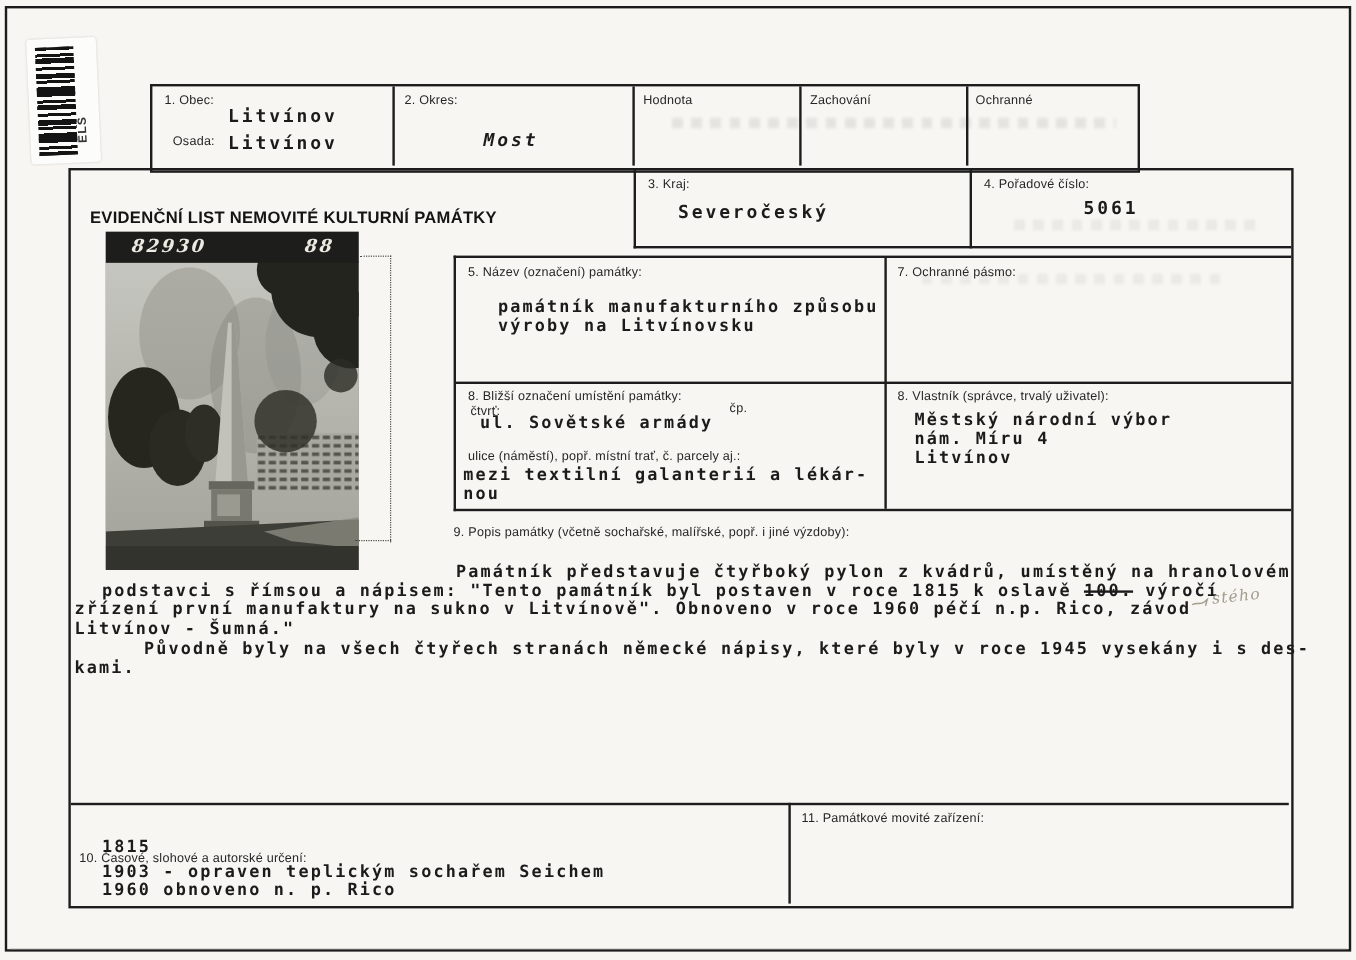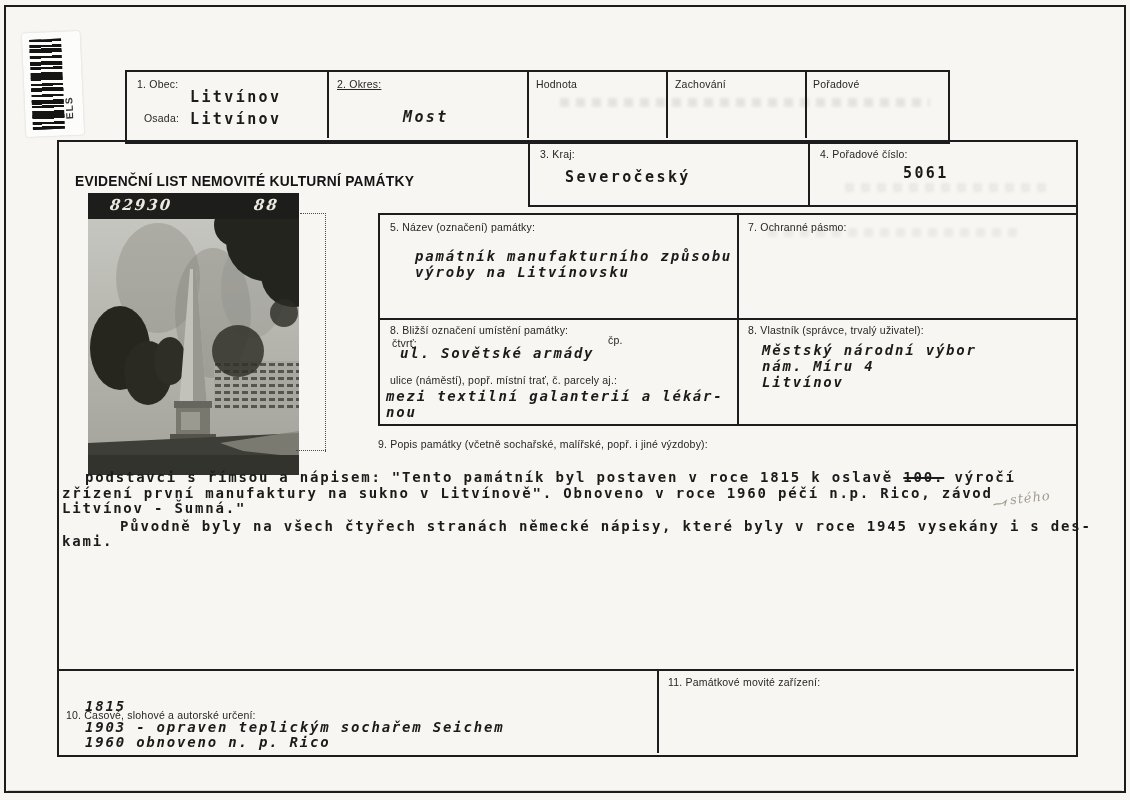--- a/index.html
+++ b/index.html
@@ -8,21 +8,21 @@
     font-family:"Liberation Sans",sans-serif;overflow:hidden;
   }
   .scan-frame{position:absolute;left:4px;top:5px;right:4px;bottom:7px;border:2px solid #1c1c1c;pointer-events:none;}
   .bottom-edge{position:absolute;left:8px;right:8px;top:790px;height:1px;background:#d8d6d1;}
   .box{position:absolute;border:2px solid #1d1d1d;background:transparent;}
   .vline{position:absolute;width:2px;background:#1d1d1d;}
   .hline{position:absolute;height:2px;background:#1d1d1d;}
   .lbl{position:absolute;font-size:10.5px;color:#262626;letter-spacing:0.2px;white-space:nowrap;}
   .typed{position:absolute;font-family:"DejaVu Sans Mono","Liberation Mono",monospace;font-weight:700;color:#1b1b1b;white-space:nowrap;}
   .t15{font-size:15px;letter-spacing:2.4px;}
-  .t14{font-size:14px;letter-spacing:1.8px;font-style:italic;}
+  .t14{font-size:14px;letter-spacing:1.8px;}
   .title{position:absolute;left:75px;top:174px;font-weight:700;font-size:13.8px;letter-spacing:0.25px;color:#141414;}
   
   .sticker{position:absolute;left:24px;top:32px;width:58px;height:104px;background:#fcfcfa;
     box-shadow:0 0 2px rgba(0,0,0,0.18);transform:rotate(-2.5deg);border-radius:3px;}
   .bars{position:absolute;left:7px;top:7px;width:32px;height:90px;
     background-image:
       repeating-linear-gradient(to bottom,#141414 0 2.5px,transparent 2.5px 5.5px),
       repeating-linear-gradient(to bottom,transparent 0 9px,#141414 9px 13px),
       repeating-linear-gradient(to bottom,transparent 0 23px,#141414 23px 26px);}
   .bar-label{position:absolute;right:3px;bottom:22px;font-size:10px;font-weight:700;color:#333;
@@ -70,25 +70,25 @@
   <div class="box" style="left:125px;top:70px;width:821px;height:70px;">
     <div class="vline" style="left:200px;top:0;height:66px;"></div>
     <div class="vline" style="left:400px;top:0;height:66px;"></div>
     <div class="vline" style="left:539px;top:0;height:66px;"></div>
     <div class="vline" style="left:678px;top:0;height:66px;"></div>
   </div>
   <div class="lbl" style="left:137px;top:78px;">1. Obec:</div>
   <div class="typed t15" style="left:190px;top:88px;">Litvínov</div>
   <div class="lbl" style="left:144px;top:112px;">Osada:</div>
   <div class="typed t15" style="left:190px;top:110px;">Litvínov</div>
-  <div class="lbl" style="left:337px;top:78px;text-decoration:underline;">2. Okres:</div>
+  <div class="lbl" style="left:337px;top:78px;">2. Okres:</div>
   <div class="typed t15" style="left:403px;top:108px;font-style:italic;">Most</div>
   <div class="lbl" style="left:536px;top:78px;">Hodnota</div>
   <div class="lbl" style="left:675px;top:78px;">Zachování</div>
-  <div class="lbl" style="left:813px;top:78px;">Pořadové</div>
+  <div class="lbl" style="left:813px;top:78px;">Ochranné</div>
 
   <div class="box" style="left:57px;top:140px;width:1017px;height:613px;"></div>
 
   <div class="vline" style="left:528px;top:140px;height:67px;"></div>
   <div class="vline" style="left:808px;top:140px;height:67px;"></div>
   <div class="hline" style="left:528px;top:205px;width:548px;"></div>
   <div class="lbl" style="left:540px;top:148px;">3. Kraj:</div>
   <div class="typed t15" style="left:565px;top:168px;">Severočeský</div>
   <div class="lbl" style="left:820px;top:148px;">4. Pořadové číslo:</div>
   <div class="typed t15" style="left:903px;top:164px;">5061</div>
@@ -156,20 +156,21 @@
   <div class="typed t14" style="left:386px;top:388px;">mezi textilní galanterií a lékár-</div>
   <div class="typed t14" style="left:386px;top:404px;">nou</div>
 
   <div class="lbl" style="left:748px;top:324px;">8. Vlastník (správce, trvalý uživatel):</div>
   <div class="typed t14" style="left:762px;top:342px;">Městský národní výbor</div>
   <div class="typed t14" style="left:762px;top:358px;">nám. Míru 4</div>
   <div class="typed t14" style="left:762px;top:374px;">Litvínov</div>
 
   <div class="lbl" style="left:378px;top:438px;">9. Popis památky (včetně sochařské, malířské, popř. i jiné výzdoby):</div>
   <div class="desc">
+    <div class="ind-a">Památník představuje čtyřboký pylon z kvádrů, umístěný na hranolovém</div>
     <div class="ind-b"><span>podstavci s římsou a nápisem: "Tento památník byl postaven v roce 1815 k oslavě </span><span class="struck">100.</span><span> výročí</span></div>
     <div>zřízení první manufaktury na sukno v Litvínově". Obnoveno v roce 1960 péčí n.p. Rico, závod</div>
     <div>Litvínov - Šumná."</div>
     <div class="ind-c gap-s">Původně byly na všech čtyřech stranách německé nápisy, které byly v roce 1945 vysekány i s des-</div>
     <div>kami.</div>
   </div>
   <div class="pencil">
     <svg width="18" height="10" viewBox="0 0 18 10">
       <path d="M1,6 C5,4 8,7 11,5 L14,3 L12,8" stroke="#a39d8f" stroke-width="1.2" fill="none"></path>
     </svg><span>stého</span>

